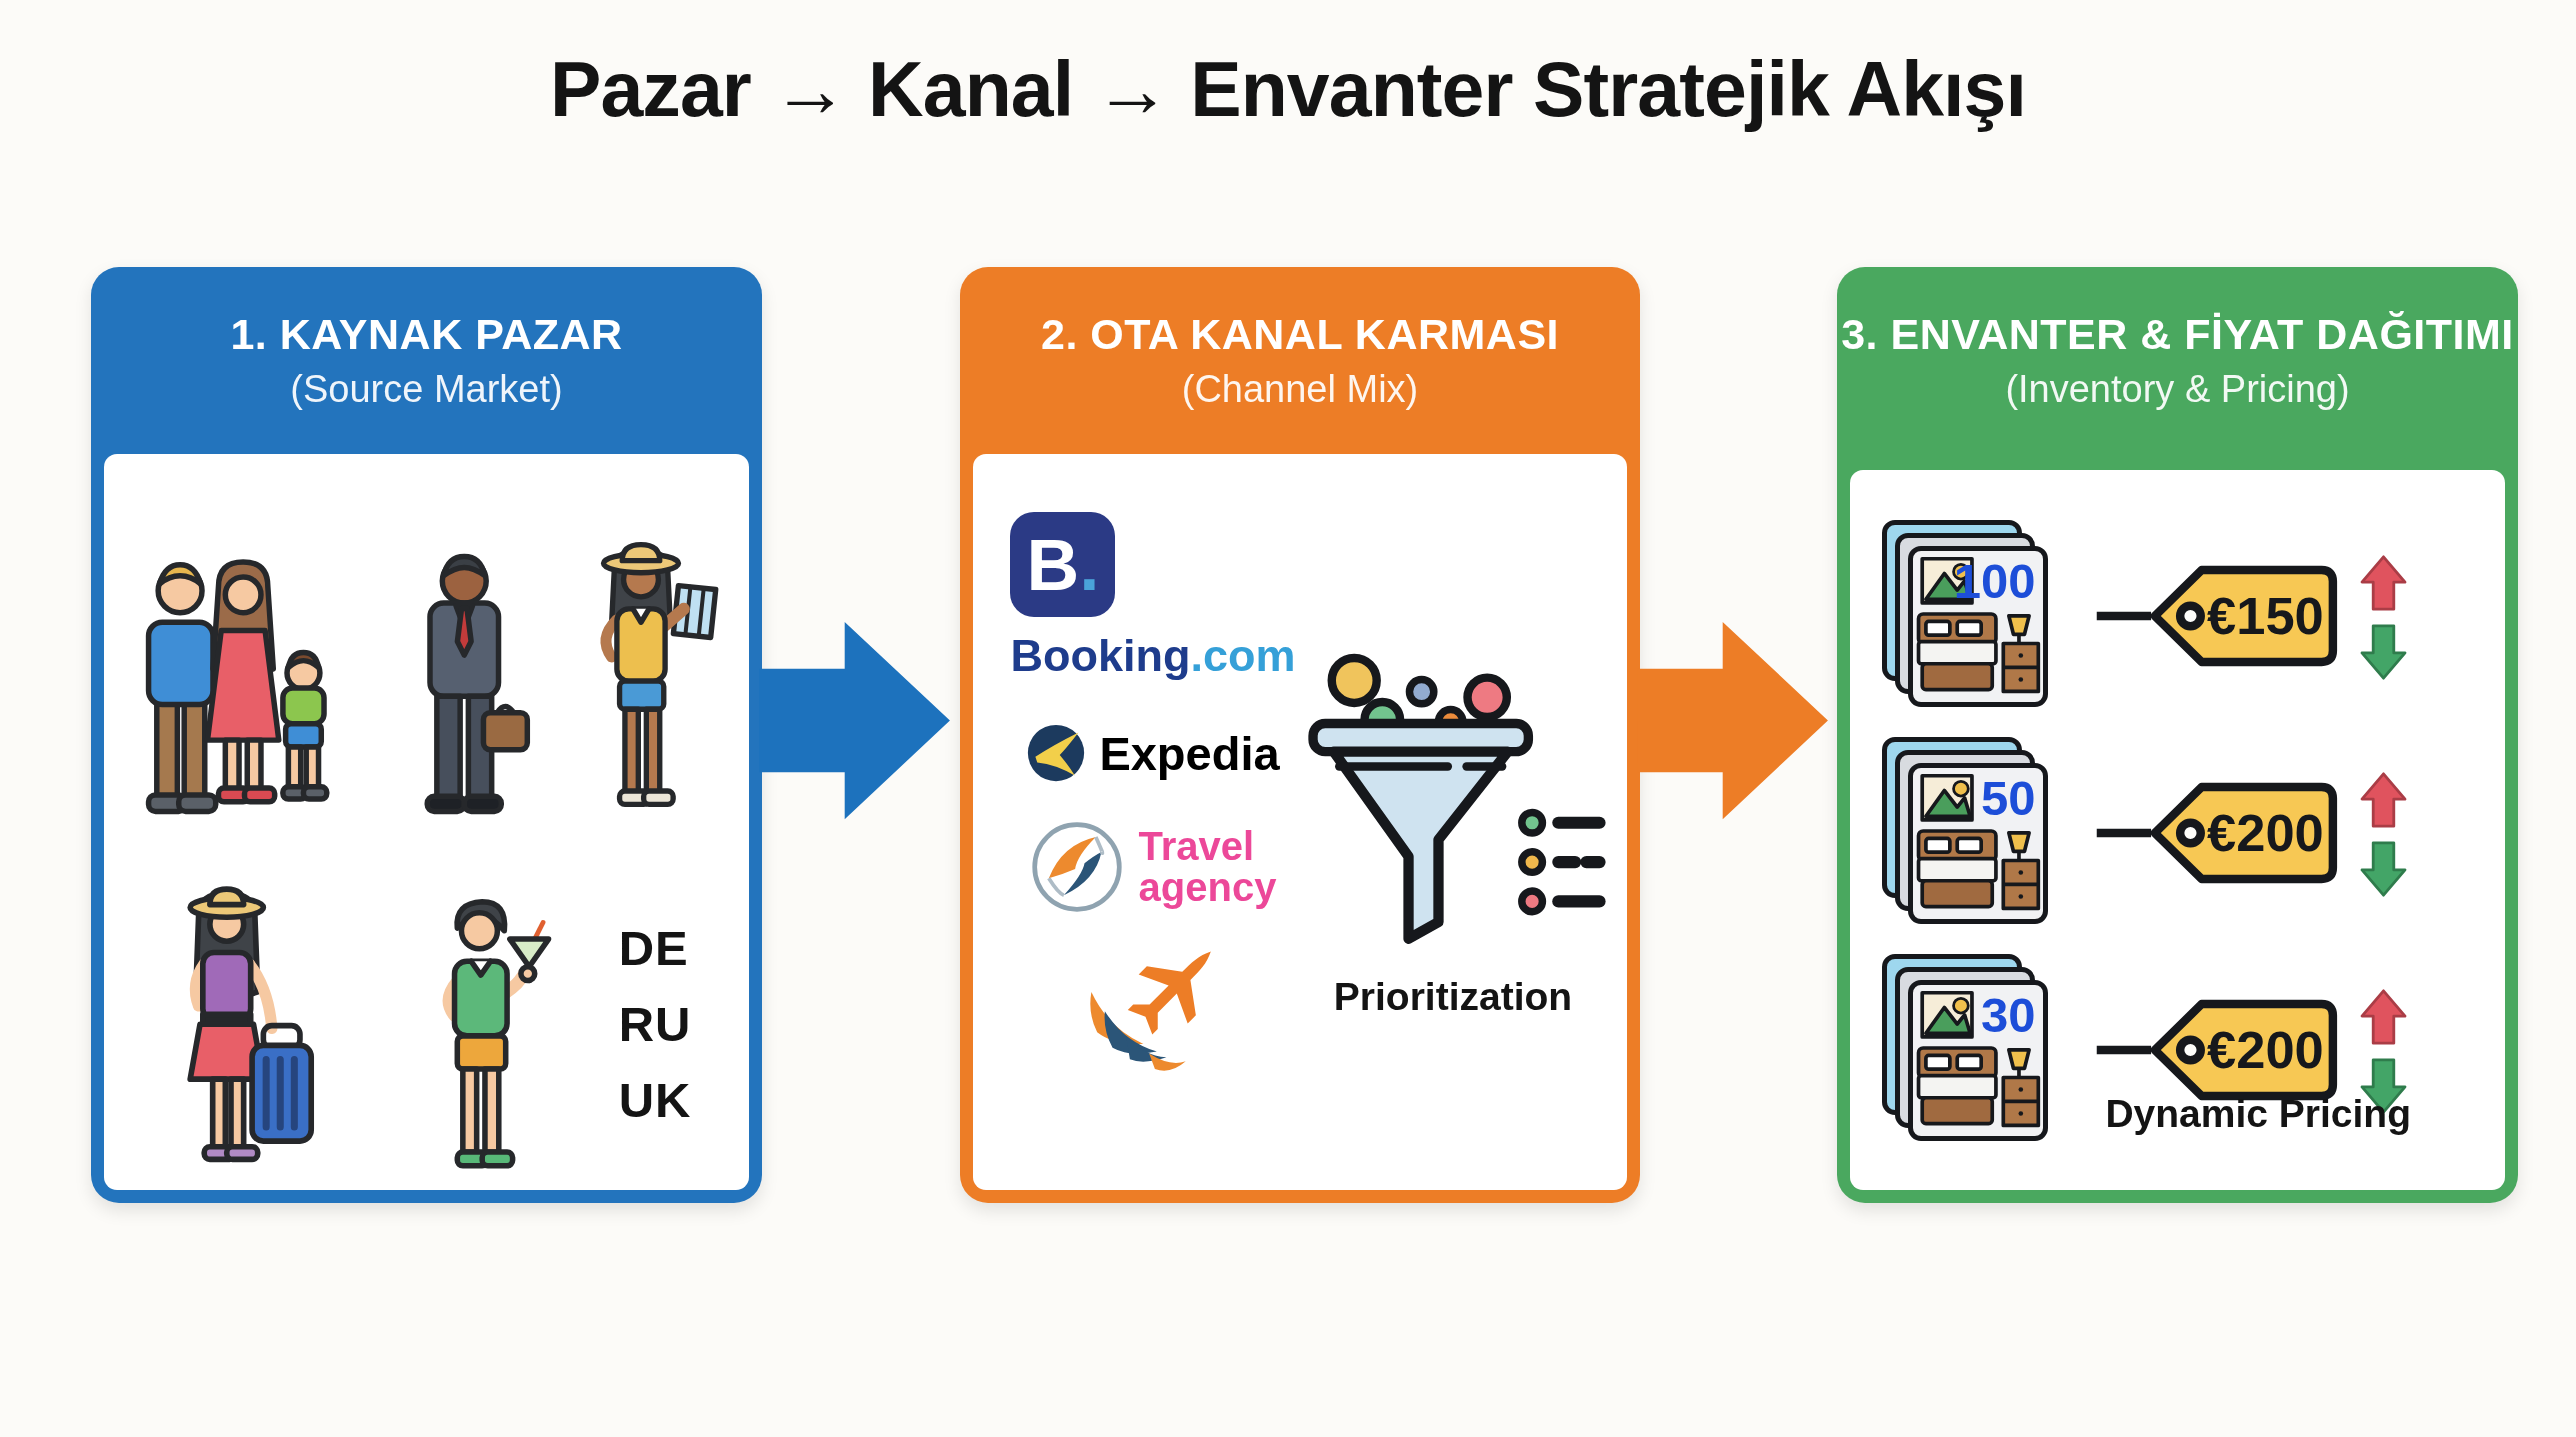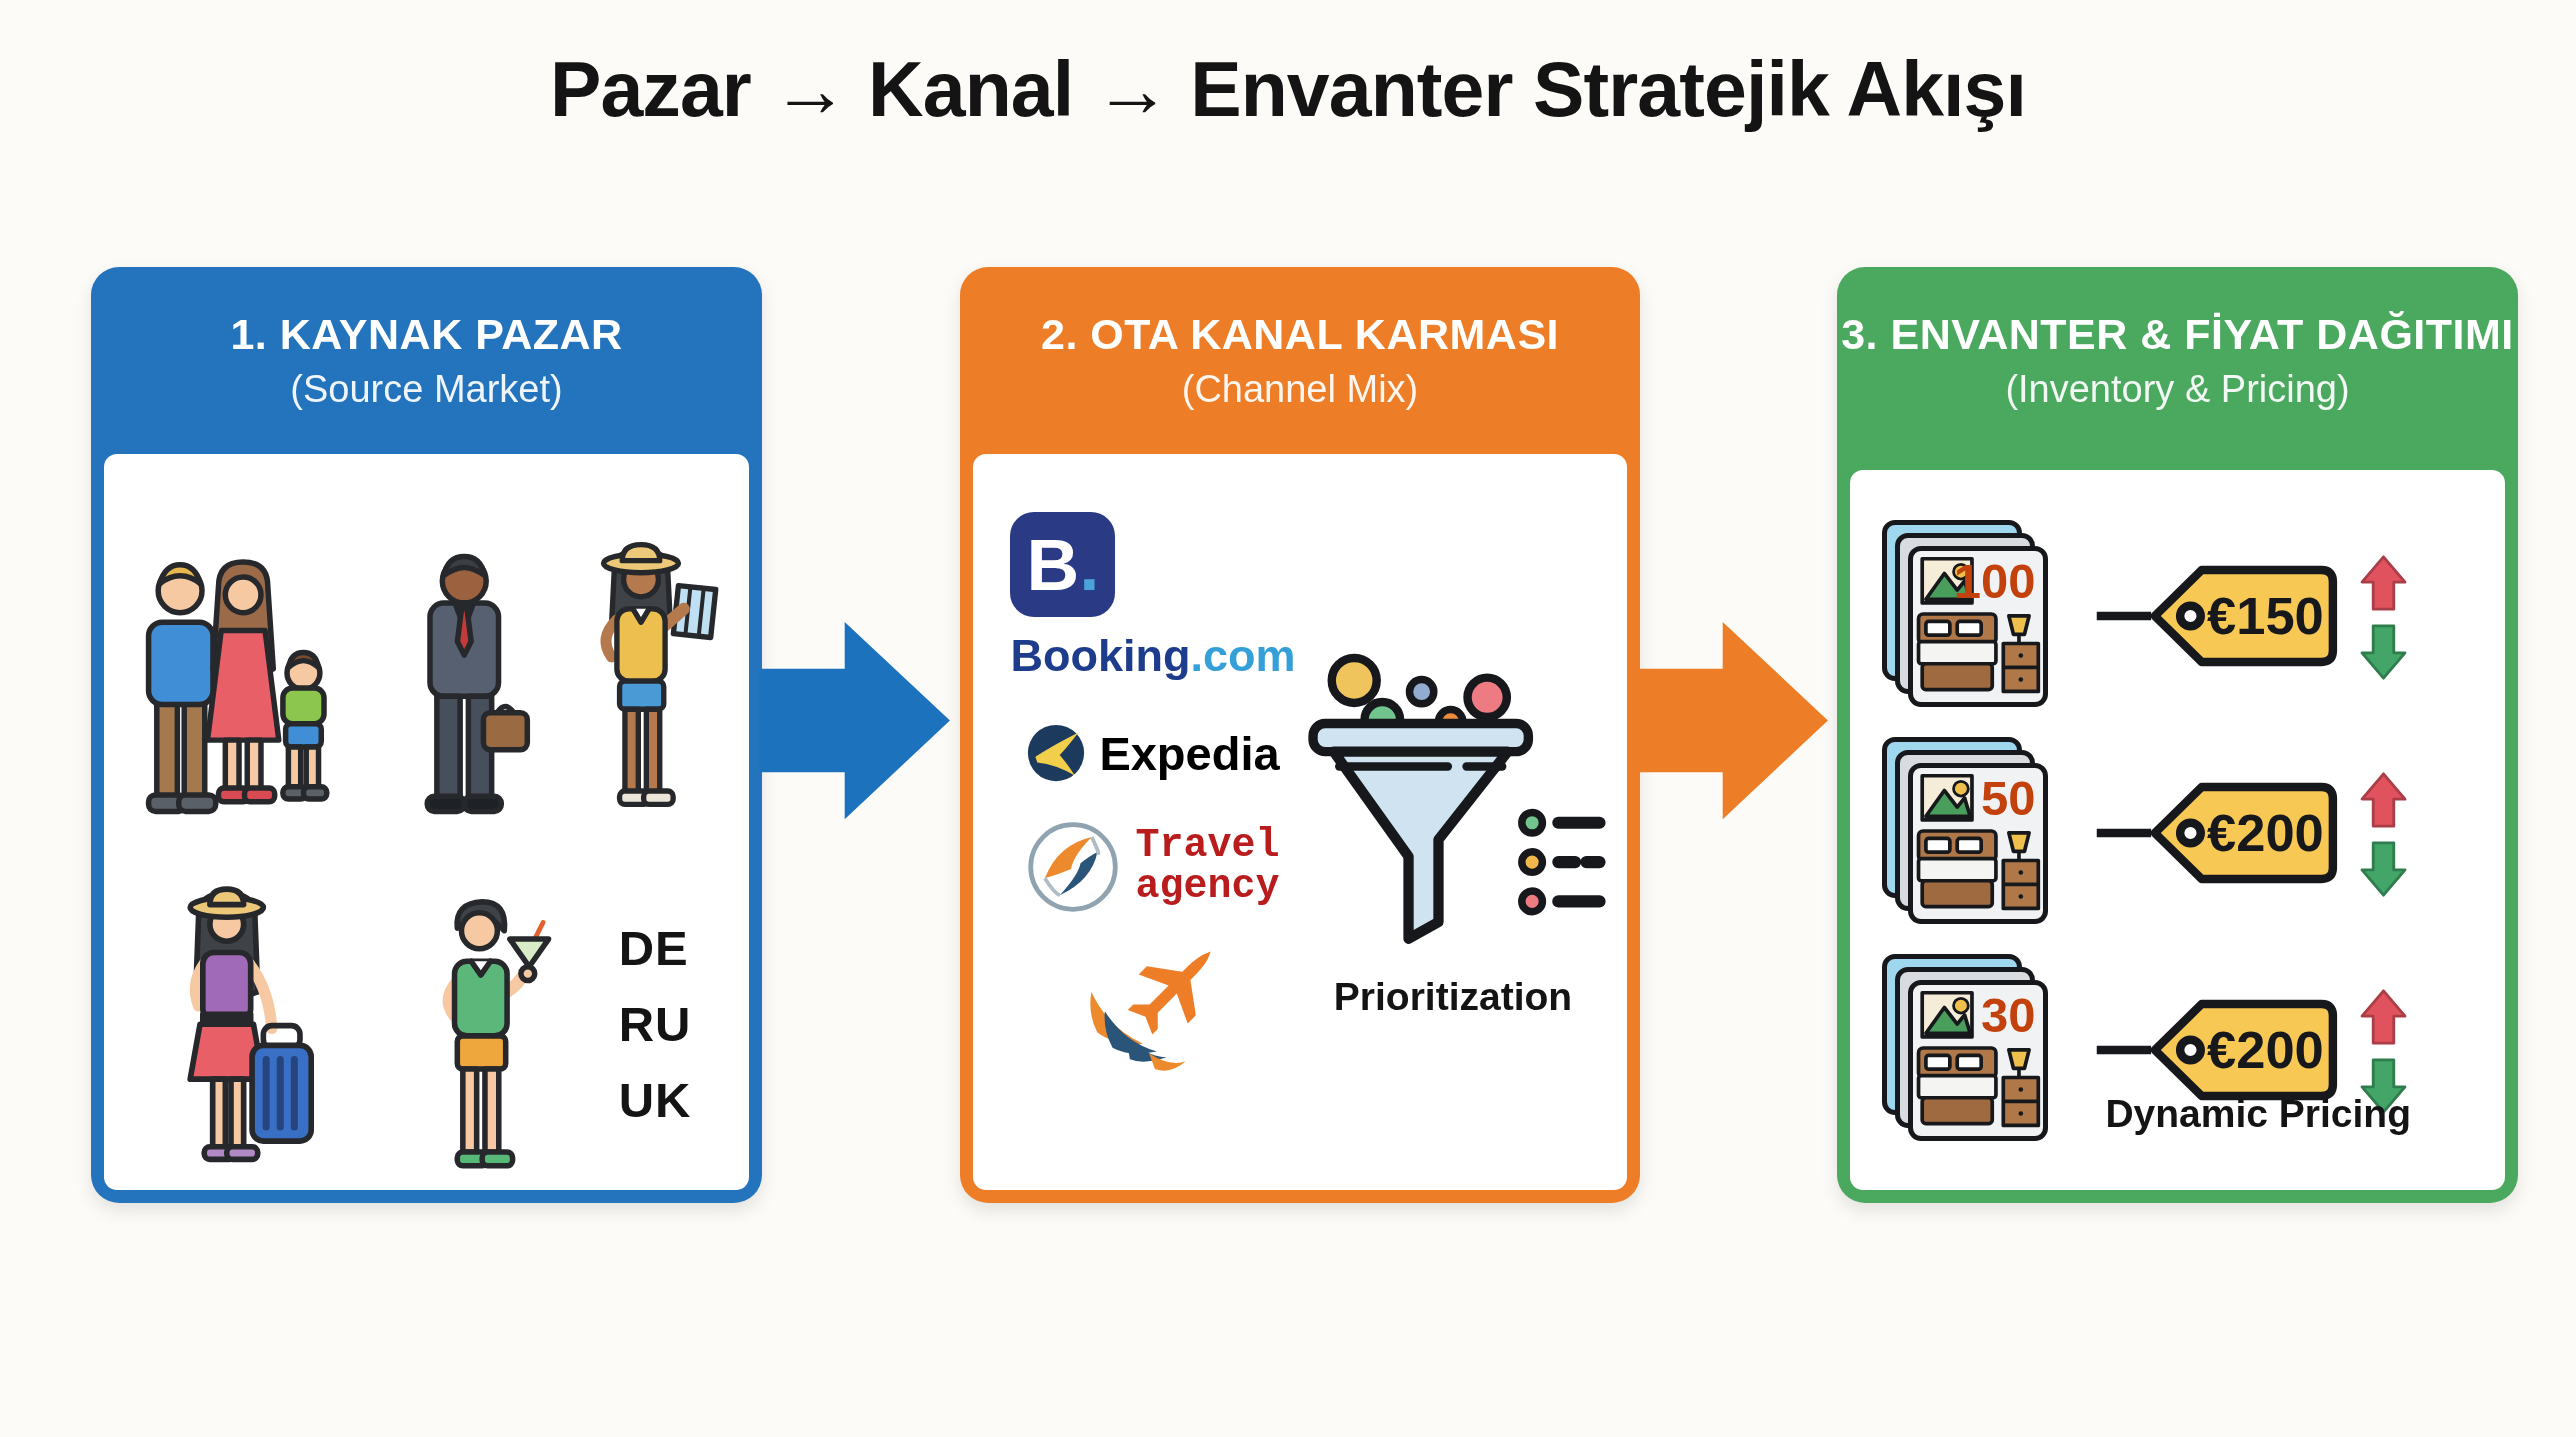--- a/index.html
+++ b/index.html
@@ -40,34 +40,34 @@
   .booking-badge{width:105px;height:105px;background:#2b3a85;border-radius:24px;display:flex;
                  align-items:center;justify-content:center;}
   .booking-badge .bl{color:#fff;font-size:73px;font-weight:700;}
   .booking-badge .bd{color:#4aa3d9;font-size:73px;font-weight:700;}
   .booking-word{margin-top:13px;font-size:45px;font-weight:700;}
   .booking-word .w1{color:#1e3c8c;}
   .booking-word .w2{color:#35a0d8;}
   .expedia-row{margin-top:41px;display:flex;align-items:center;gap:13px;}
   .expedia-row .name{font-size:47px;font-weight:700;color:#000000;}
   .travel-row{margin-top:37px;display:flex;align-items:center;gap:15px;}
-  .travel-row .name{font-size:40px;font-weight:700;color:#b91c1c;line-height:1.02;font-family:Liberation Mono, monospace;}
+  .travel-row .name{font-size:40px;font-weight:700;color:#ec4899;line-height:1.02;}
   .plane-wrap{margin-top:24px;}
   .funnel-col{position:absolute;right:17px;top:189px;width:314px;text-align:center;}
   .funnel-label{margin-top:5.6px;font-size:39px;font-weight:700;}
 
   
   .p3{display:flex;flex-direction:column;padding-top:39px;}
   .inv-row{display:flex;align-items:center;height:217px;padding-left:32px;}
   .stack{position:relative;width:198px;height:195px;flex:none;}
   .card{position:absolute;width:140px;height:161px;border:5.6px solid #16181c;border-radius:13px;box-sizing:border-box;}
   .card.back{left:0;top:0;background:#9ed7ee;}
   .card.mid{left:13px;top:13px;background:#d8dbe0;}
   .card.front{left:26px;top:26px;background:#f1f2f4;overflow:hidden;}
-  .count{position:absolute;top:1.9px;right:7.5px;font-size:49px;font-weight:700;color:#c2410c;}
+  .count{position:absolute;top:1.9px;right:7.5px;font-size:49px;font-weight:700;color:#1d4ed8;}
   .tag-wrap{margin-left:13px;flex:none;}
   .tag-wrap text{font-family:"Liberation Sans", sans-serif;font-weight:700;font-size:56px;fill:#16181c;}
   .updown{margin-left:13px;display:flex;flex-direction:column;gap:11.2px;}
   .dynamic-label{position:absolute;right:94px;bottom:54px;font-size:39px;font-weight:700;}
 </style>
 </head>
 <body>
 
 <div class="page">
 

